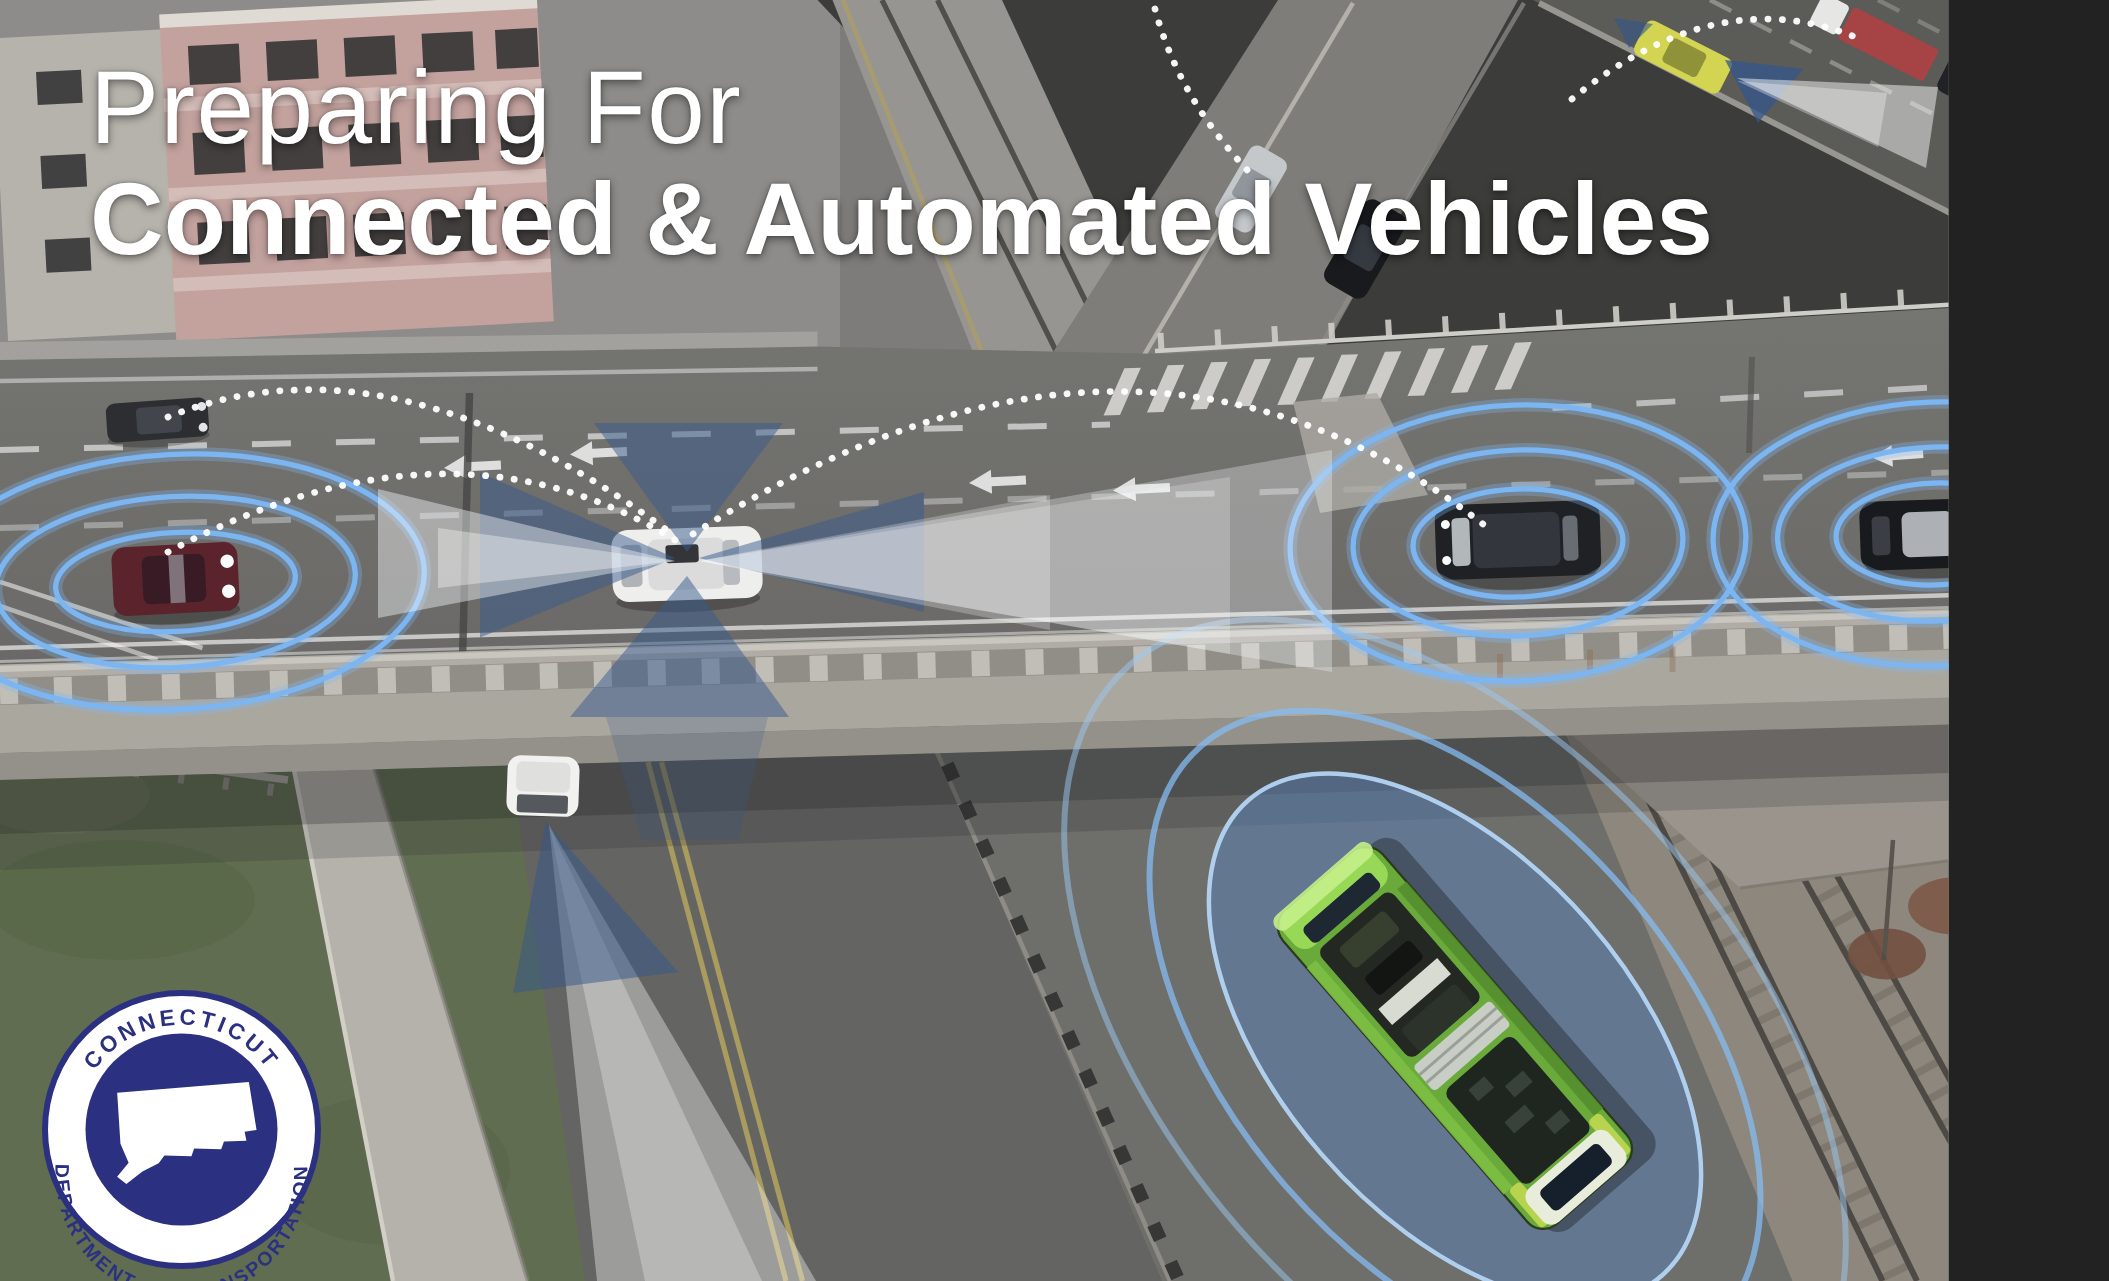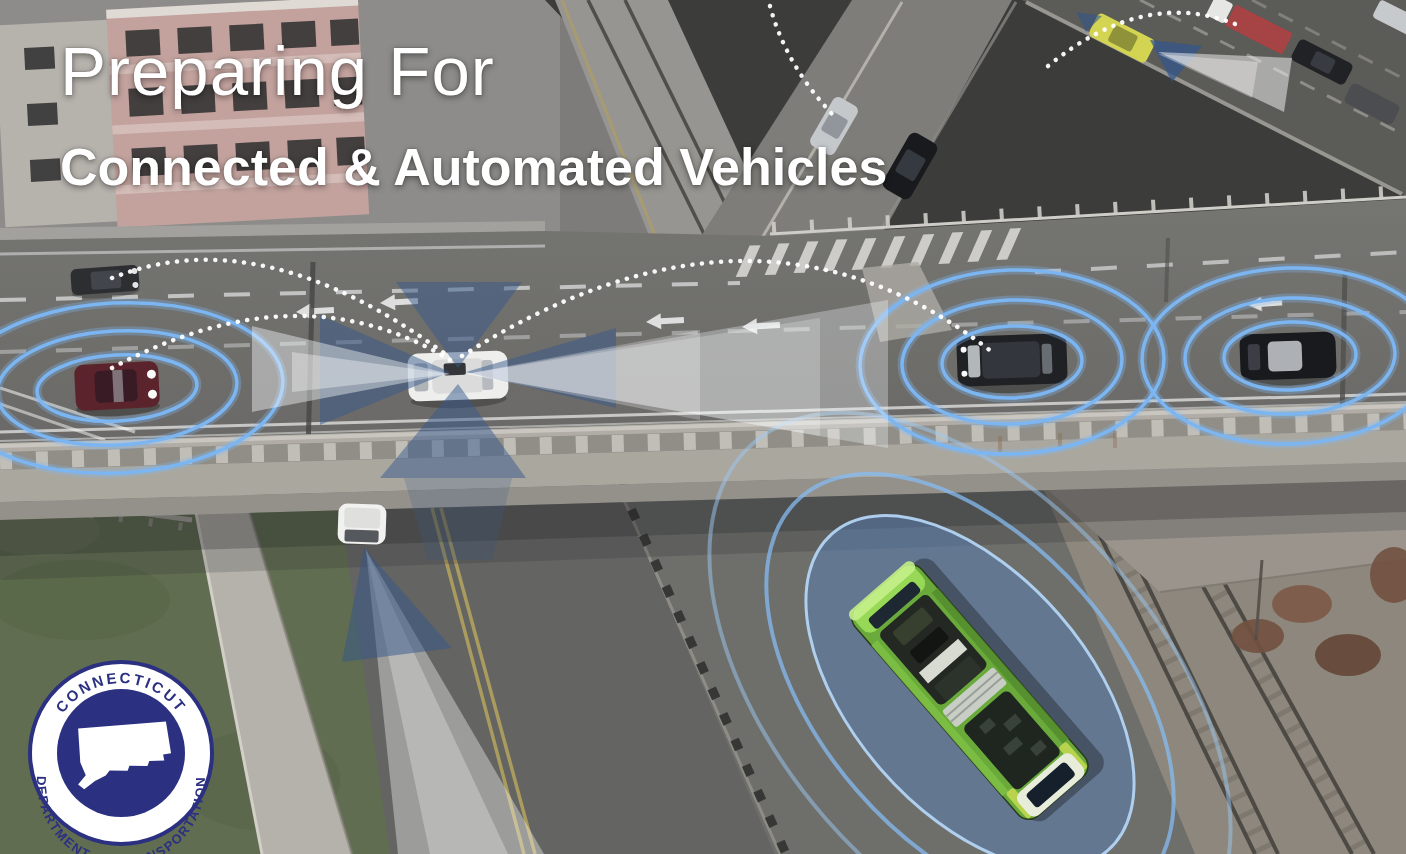--- a/index.html
+++ b/index.html
@@ -1,24 +1,24 @@
 <!DOCTYPE html>
 <html><head>
 <meta charset="utf-8">
 <style>
   html,body{margin:0;padding:0;background:#222;}
   .slide{
-    position:relative; width:1406px; height:854px; overflow:hidden;
+    position:relative; width:1299px; height:854px; overflow:hidden;
     font-family:"Liberation Sans", sans-serif; background:#7a7876;
   }
   .scene{position:absolute;left:0;top:0;width:1406px;height:854px;}
   .title{position:absolute;left:60px;top:36px;color:#ffffff;
     text-shadow:0 2px 6px rgba(0,0,0,.45), 0 0 2px rgba(0,0,0,.3);}
   .title-line1{font-size:69px;font-weight:normal;line-height:1.05;letter-spacing:1px;}
-  .title-line2{font-size:52px;font-weight:bold;line-height:1.0;letter-spacing:0px;margin-top:33px;white-space:nowrap;}
+  .title-line2{font-size:68px;font-weight:bold;line-height:1.0;letter-spacing:0px;margin-top:4px;white-space:nowrap;}
   .logo{position:absolute;left:17px;top:651px;width:208px;height:204px;}
 </style>
 </head>
 <body>
 
 <div class="slide">
 
   <svg class="scene" viewBox="0 0 1406 854">
     <defs>
       <linearGradient id="roadGrad" x1="0" y1="0" x2="0" y2="1">

